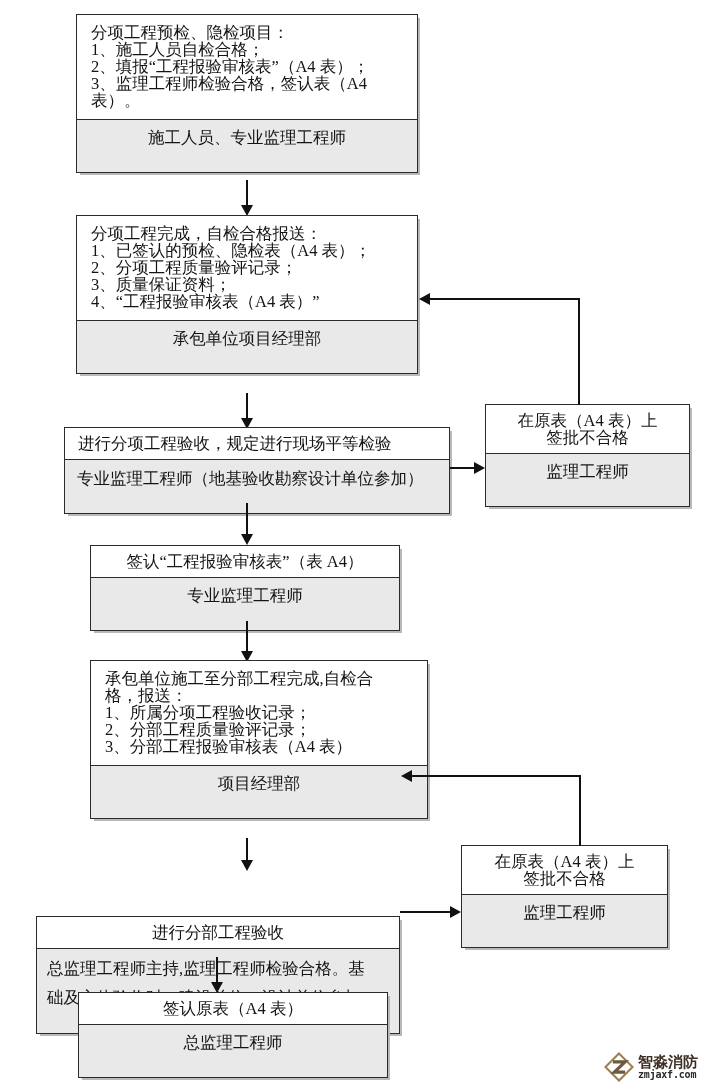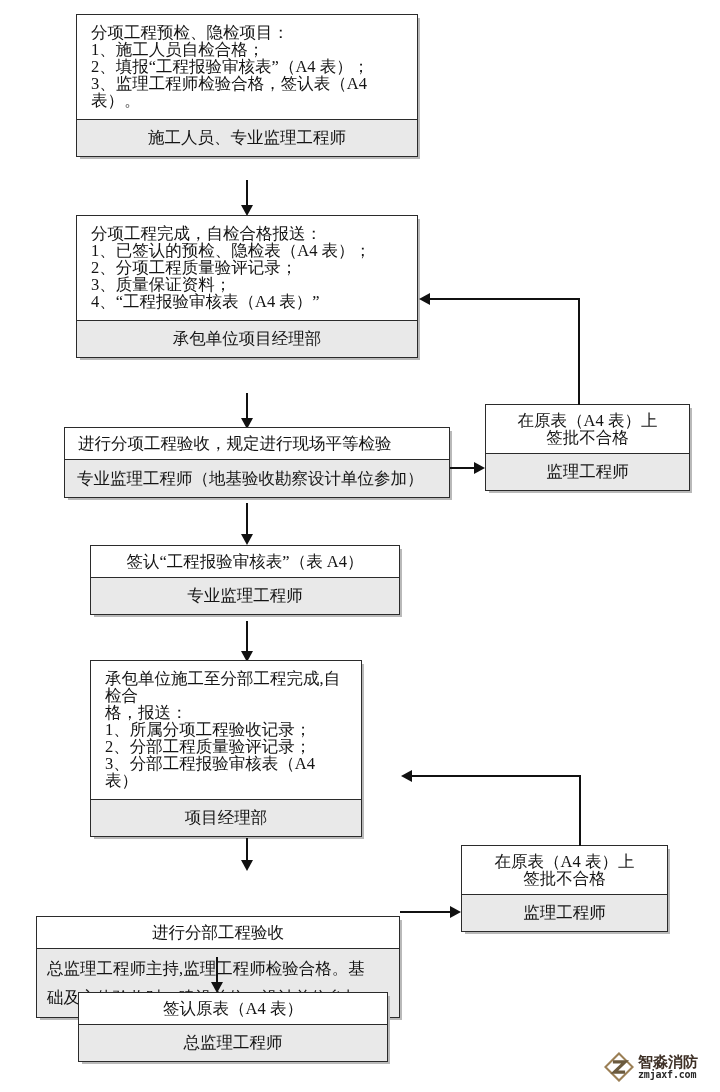--- a/index.html
+++ b/index.html
@@ -39,21 +39,21 @@
     padding: 7px 6px 7px 6px;
   }
   .node-role {
     box-sizing: border-box;
     border-top: 1.5px solid #2b2b2b;
     background: #e9e9e9;
     text-align: center;
     font-size: 16.5px;
     line-height: 26px;
     color: #141414;
-    padding: 5px 4px 5px 4px;
+    padding: 5px 4px 21px 4px;
     white-space: pre-line;
   }
   .node-role.left {
     text-align: left;
     padding-left: 12px;
     line-height: 27px;
   }
 
   
   .seg-v, .seg-h {
@@ -170,21 +170,21 @@
   <div class="arrow-down" style="left:241px; top:534px;"></div>
 
   <div class="node" style="left:90px; top:545px; width:310px;">
     <div class="node-body center">签认“工程报验审核表”（表 A4）</div>
     <div class="node-role">专业监理工程师</div>
   </div>
 
   <div class="seg-v" style="left:246px; top:621px; height:33px;"></div>
   <div class="arrow-down" style="left:241px; top:651px;"></div>
 
-  <div class="node" style="left:90px; top:660px; width:272px;">
+  <div class="node" style="left:90px; top:660px; width:338px;">
     <div class="node-body">承包单位施工至分部工程完成,自检合
 格，报送：
 1、所属分项工程验收记录；
 2、分部工程质量验评记录；
 3、分部工程报验审核表（A4 表）</div>
     <div class="node-role">项目经理部</div>
   </div>
 
   <div class="seg-v" style="left:246px; top:838px; height:25px;"></div>
   <div class="arrow-down" style="left:241px; top:860px;"></div>

